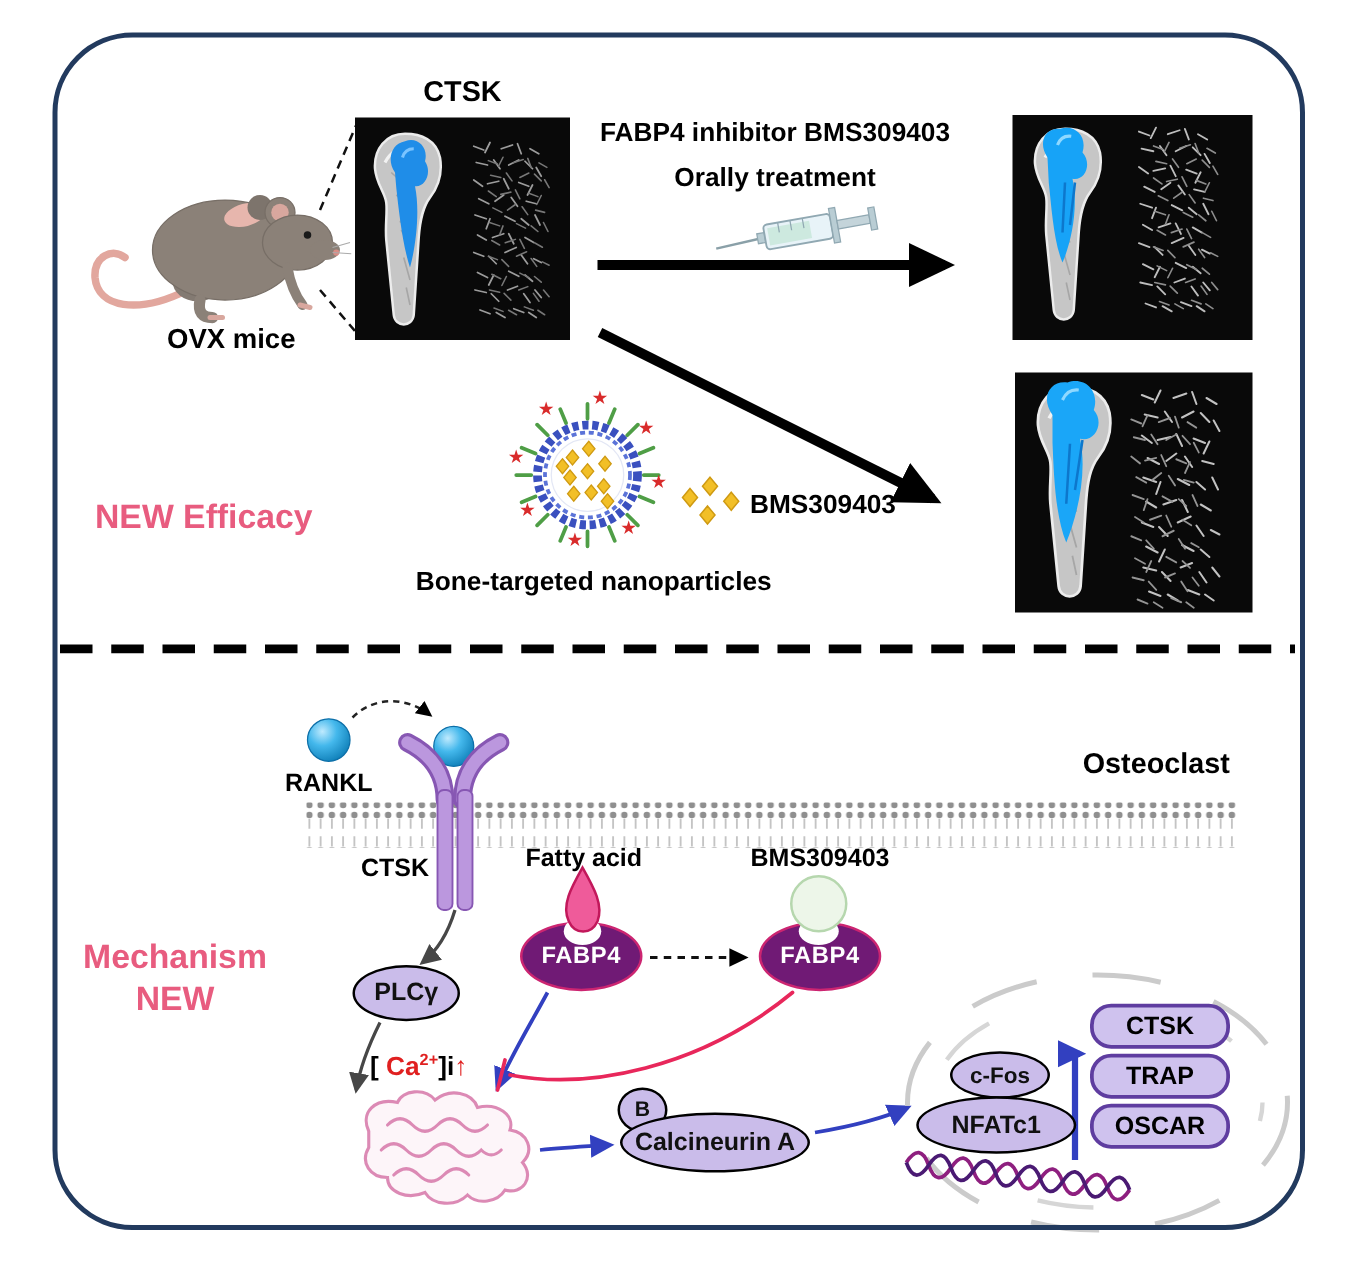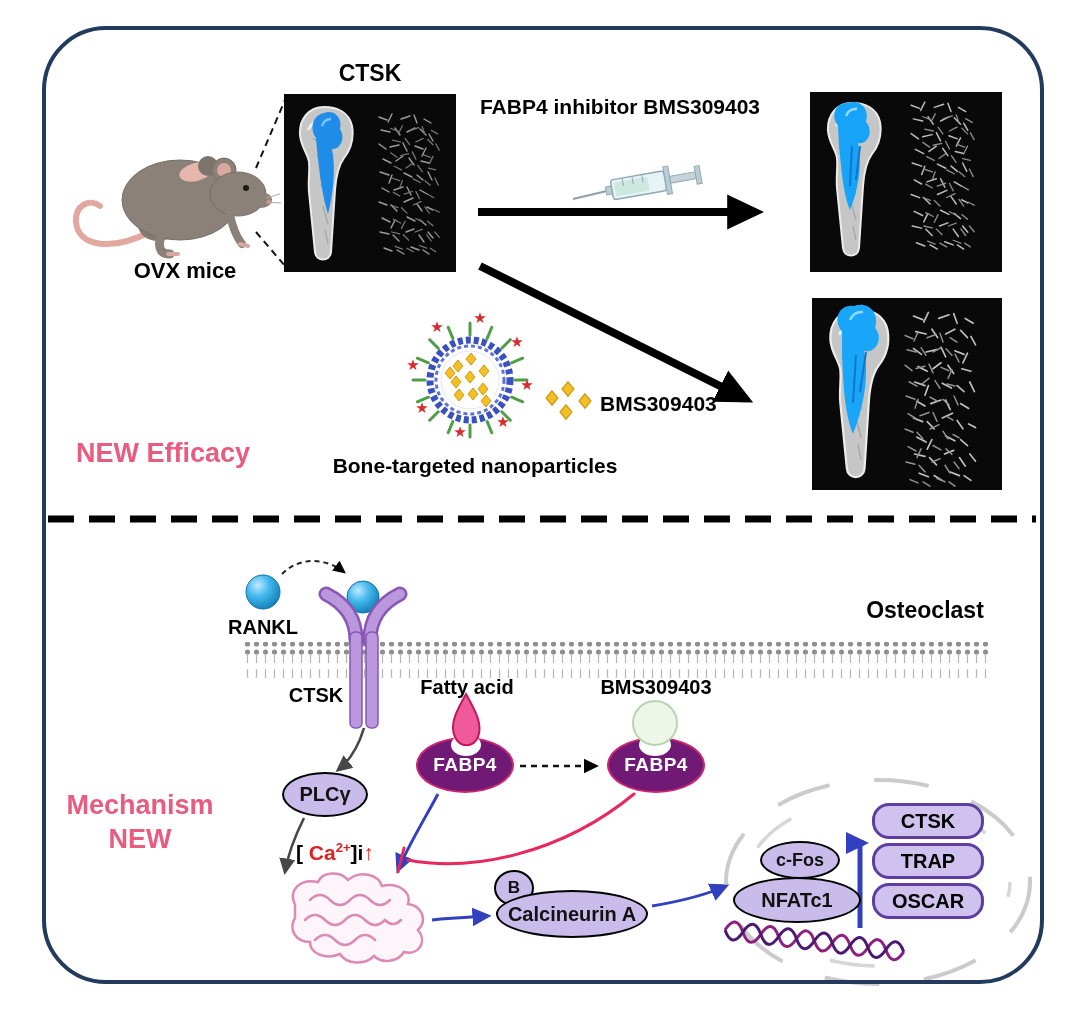--- a/index.html
+++ b/index.html
@@ -4,21 +4,21 @@
 <style>
   * { margin:0; padding:0; box-sizing:border-box; }
   html,body { background:#ffffff; font-family:"Liberation Sans", sans-serif; }
   #canvas { position:relative; width:1080px; height:1017px; background:#fff; overflow:hidden; }
   #frame { position:absolute; left:42px; top:26px; width:1002px; height:958px;
            border:4px solid #223a5e; border-radius:64px; z-index:5; pointer-events:none; }
   svg.layer { position:absolute; left:0; top:0; z-index:1; }
   #overlay { position:absolute; left:0; top:0; z-index:3; pointer-events:none; }
   .lbl { position:absolute; font-weight:bold; color:#000; z-index:2; white-space:nowrap; }
   .center { text-align:center; }
-  .pink { color:#e85c7f;margin-top:40px; }
+  .pink { color:#e85c7f; }
   .red { color:#e02020; }
   .node { position:absolute; z-index:2; display:flex; align-items:center; justify-content:center;
           background:#cabcea; border:2px solid #000000; border-radius:50%;
           font-weight:bold; color:#111; }
   .fab { background:#701a75; border:2px solid #cc2571; color:#fff; letter-spacing:.5px; }
   .gene { position:absolute; z-index:2; display:flex; align-items:center; justify-content:center;
           background:#cfc2ee; border:3px solid #5f3da0; border-radius:17px;
           font-weight:bold; color:#000; }
   sup { font-size:62%; }
 </style>
@@ -207,20 +207,21 @@
     </g>
 
     <g transform="translate(726,922) rotate(7)" fill="none" stroke-width="3">
       <path d="M0,8 q9,-18 18,0 q9,18 18,0 q9,-18 18,0 q9,18 18,0 q9,-18 18,0 q9,18 18,0 q9,-18 18,0 q9,18 18,0 q9,-18 18,0 q9,18 18,0" stroke="#8e1f7f"></path>
       <path d="M0,8 q9,18 18,0 q9,-18 18,0 q9,18 18,0 q9,-18 18,0 q9,18 18,0 q9,-18 18,0 q9,18 18,0 q9,-18 18,0 q9,18 18,0 q9,-18 18,0" stroke="#4a1a73"></path>
     </g>
   </svg>
 
   <div class="lbl center" style="left:284px;top:60px;width:172px;font-size:23px">CTSK</div>
   <div class="lbl center" style="left:452px;top:95px;width:336px;font-size:21px">FABP4 inhibitor BMS309403</div>
+  <div class="lbl center" style="left:452px;top:131px;width:336px;font-size:21px">Orally treatment</div>
   <div class="lbl center" style="left:105px;top:258px;width:160px;font-size:22px">OVX mice</div>
   <div class="lbl" style="left:600px;top:392px;font-size:21px">BMS309403</div>
   <div class="lbl center" style="left:300px;top:454px;width:350px;font-size:21px">Bone-targeted nanoparticles</div>
   <div class="lbl pink" style="left:76px;top:398px;font-size:27px">NEW Efficacy</div>
 
   <div class="lbl pink center" style="left:50px;top:748px;width:180px;font-size:27px;line-height:34px">
     <div>Mechanism</div>
     <div>NEW</div>
   </div>
 

